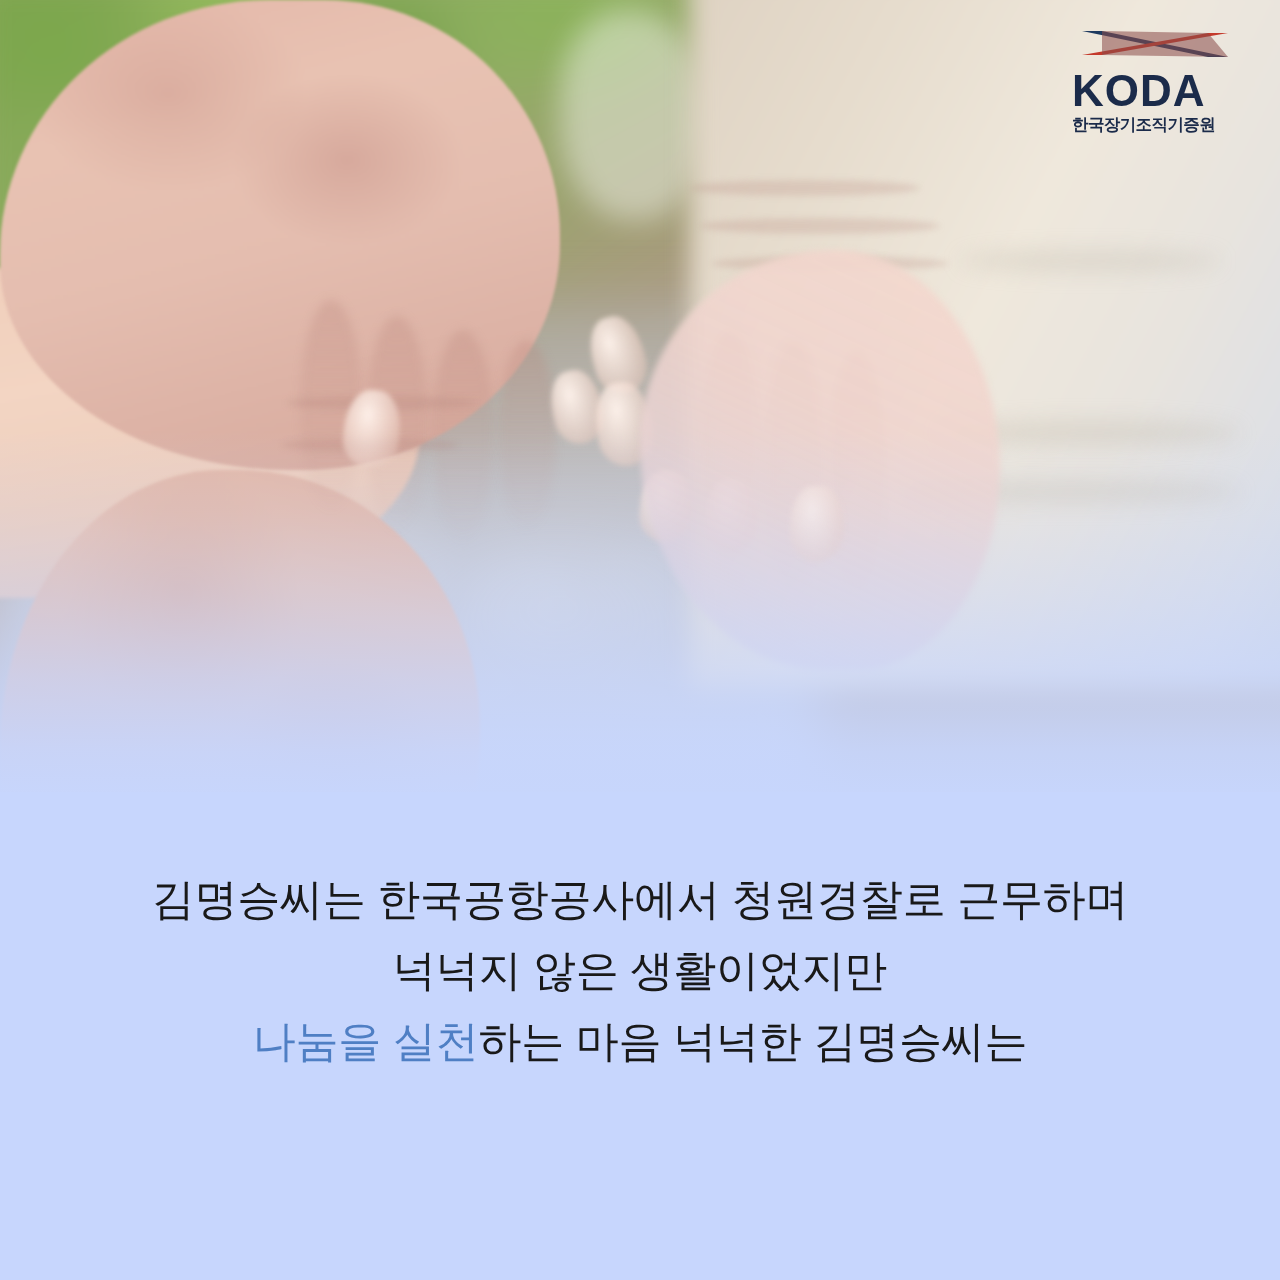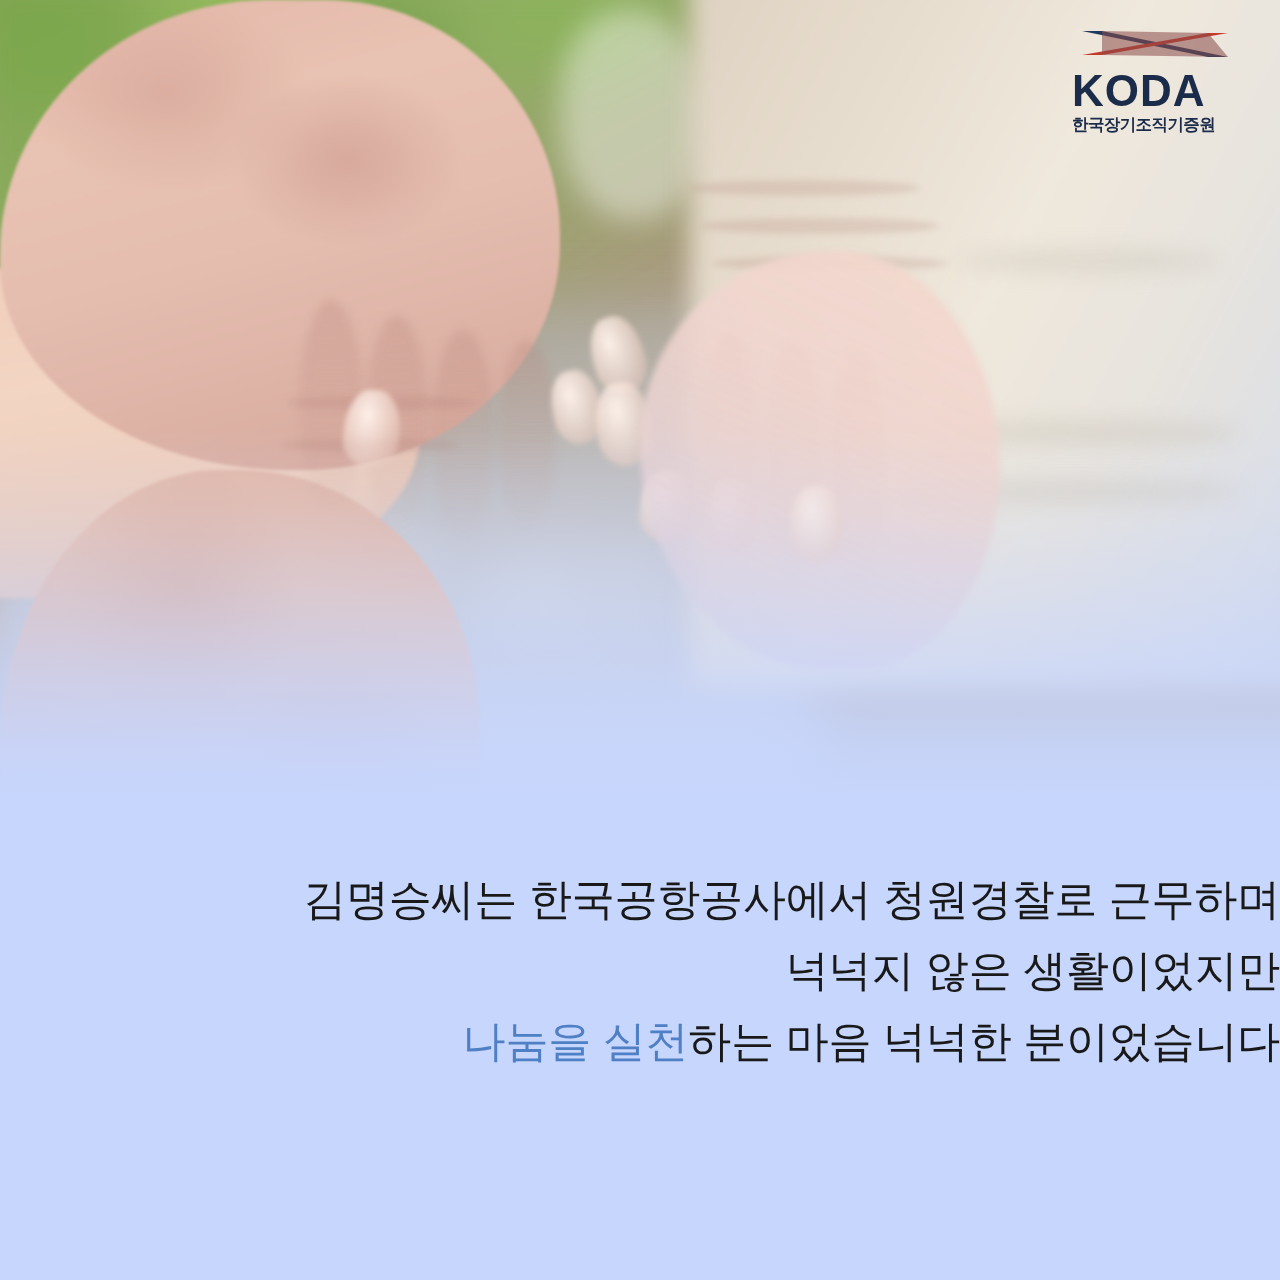--- a/index.html
+++ b/index.html
@@ -170,21 +170,21 @@
     width: 1280px;
     height: 488px;
     background: #c7d6fd;
   }
 
   .caption {
     position: absolute;
     left: 0;
     top: 72px;
     width: 1280px;
-    text-align: right;
+    text-align: center;
   }
   .cap-line {
     display: block;
     font-size: 43px;
     line-height: 71px;
     font-weight: 400;
     color: #191919;
     letter-spacing: -0.2px;
     white-space: nowrap;
   }
@@ -296,18 +296,18 @@
 
   <div class="panel">
     <div class="caption">
       <span class="cap-line">
         <span>김명승씨는 한국공항공사에서 청원경찰로 근무하며</span>
       </span>
       <span class="cap-line">
         <span>넉넉지 않은 생활이었지만</span>
       </span>
       <span class="cap-line">
-        <span class="hl">나눔을 실천</span><span>하는 마음 넉넉한 분이었습니다</span>
+        <span class="hl">나눔을 실천</span><span>하는 마음 넉넉한 김명승씨는</span>
       </span>
     </div>
   </div>
 
 </div>
 
 </body></html>

